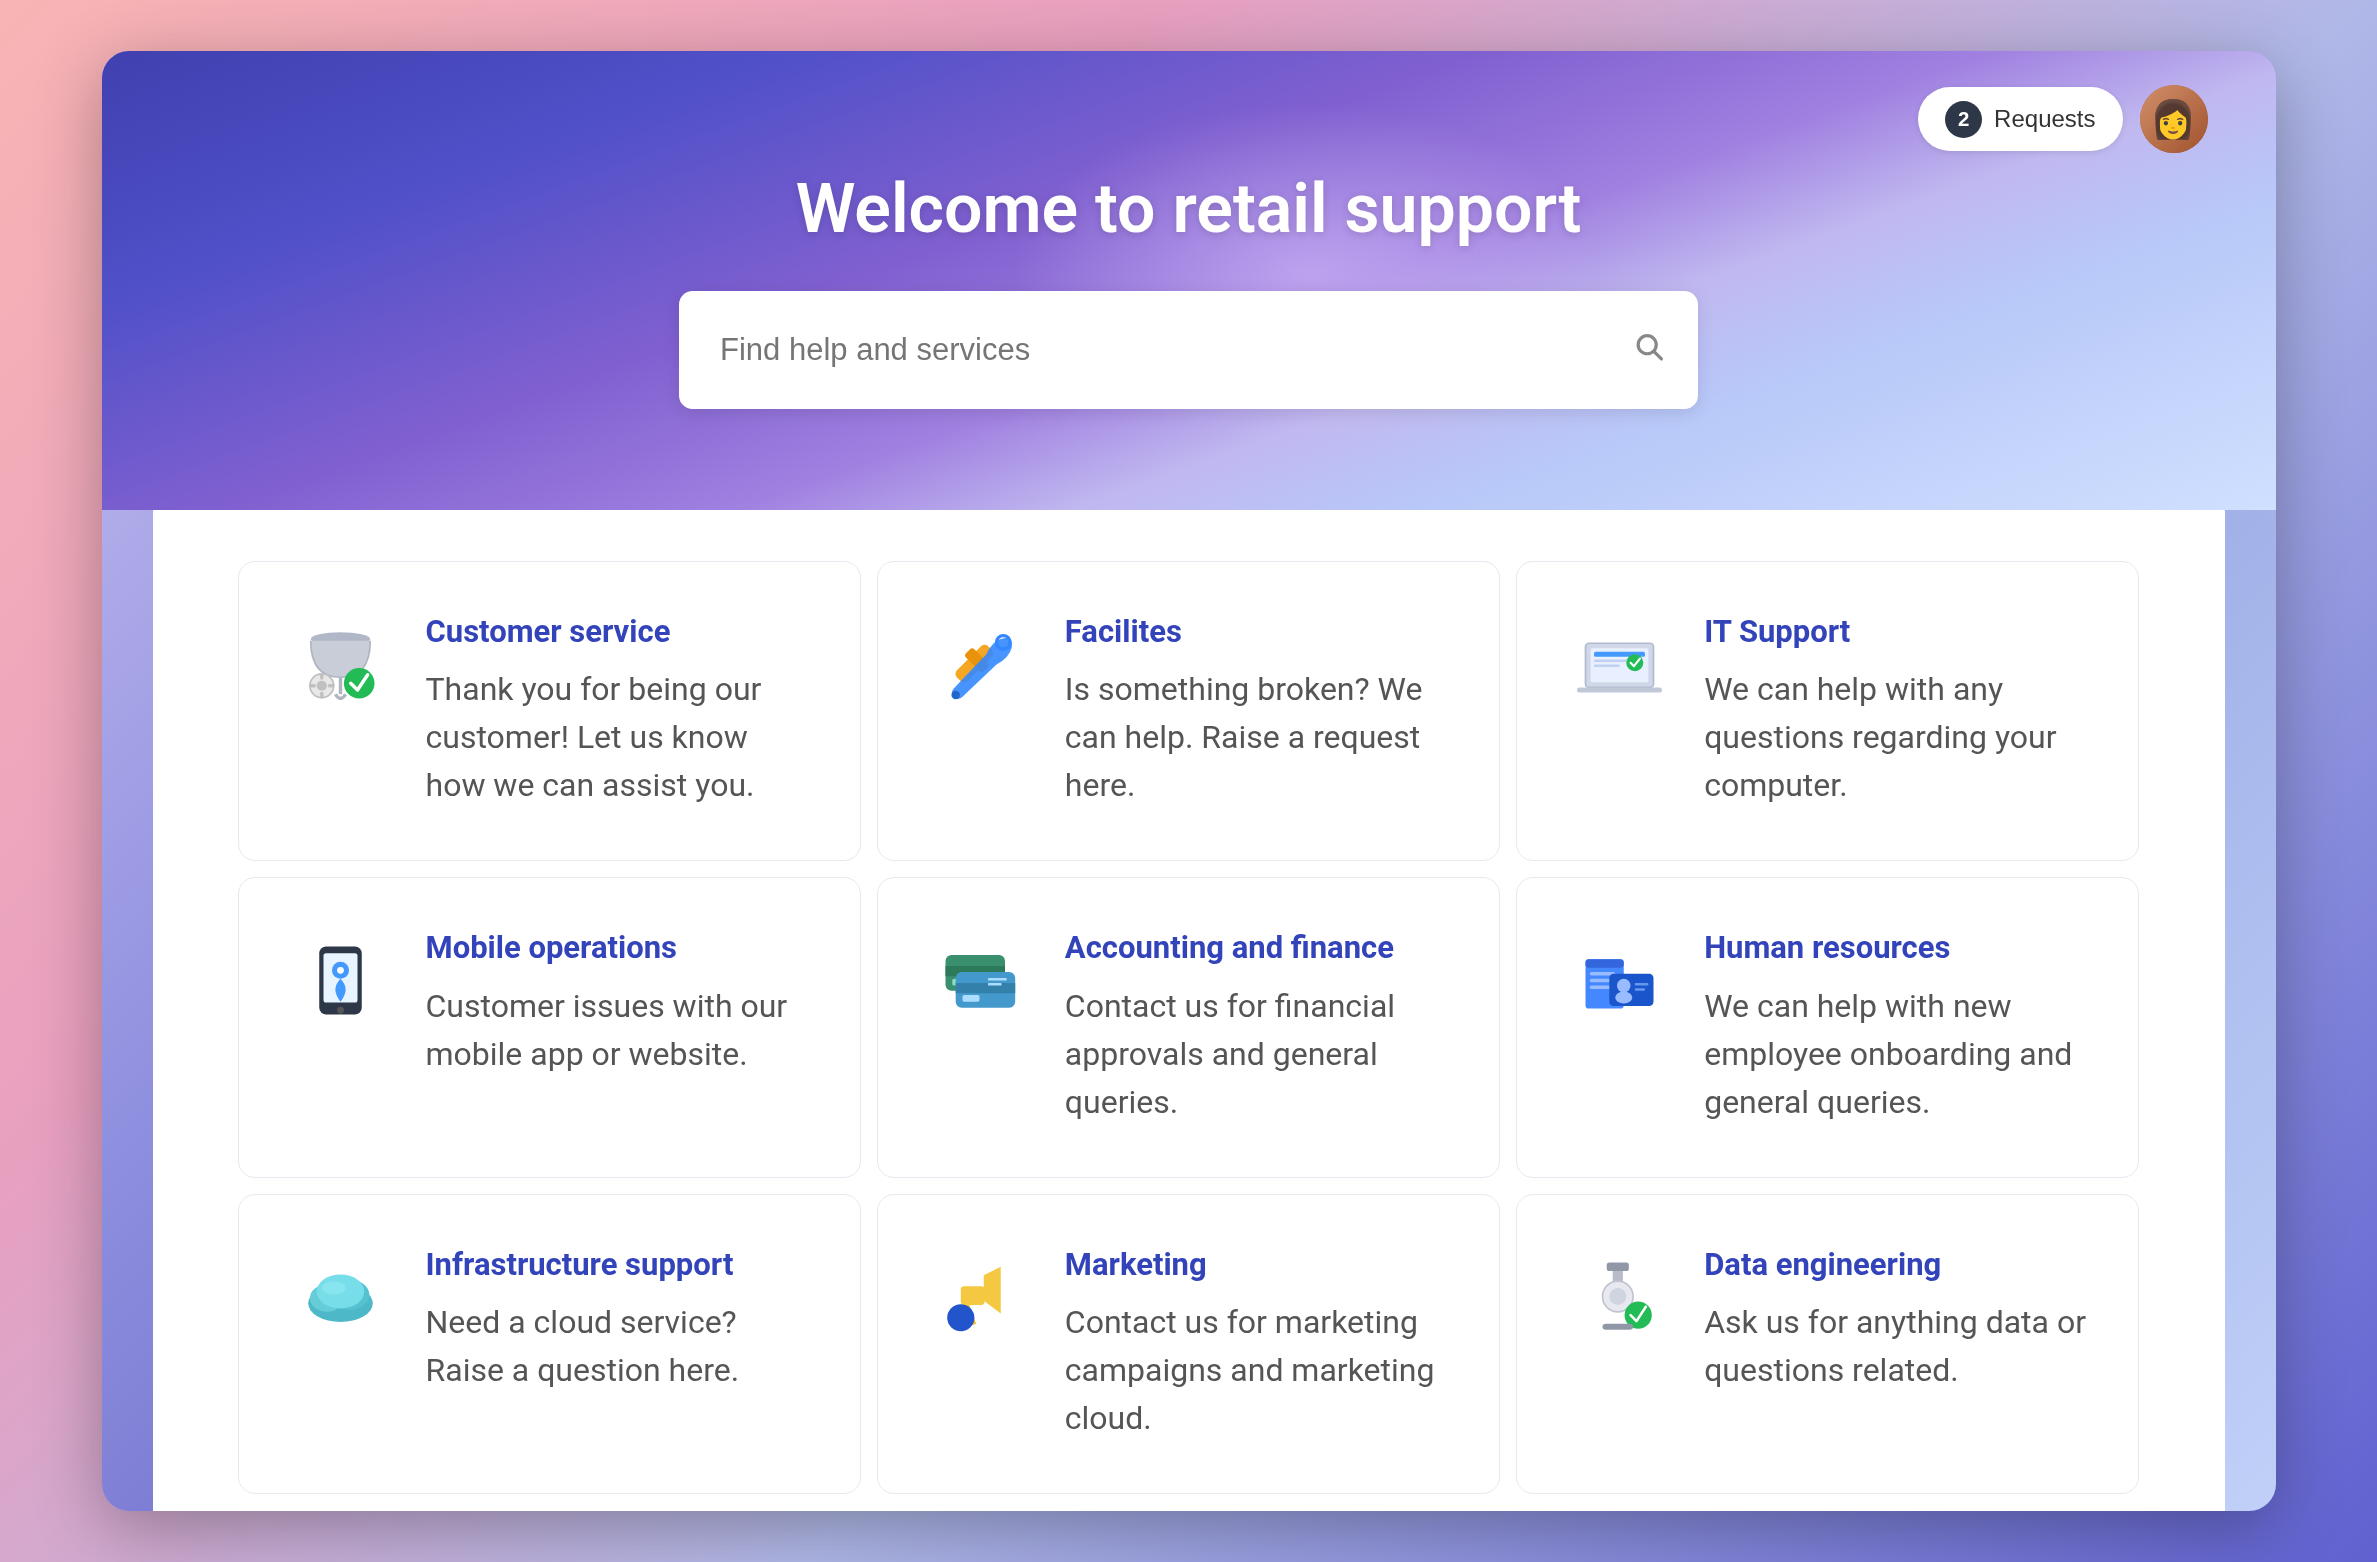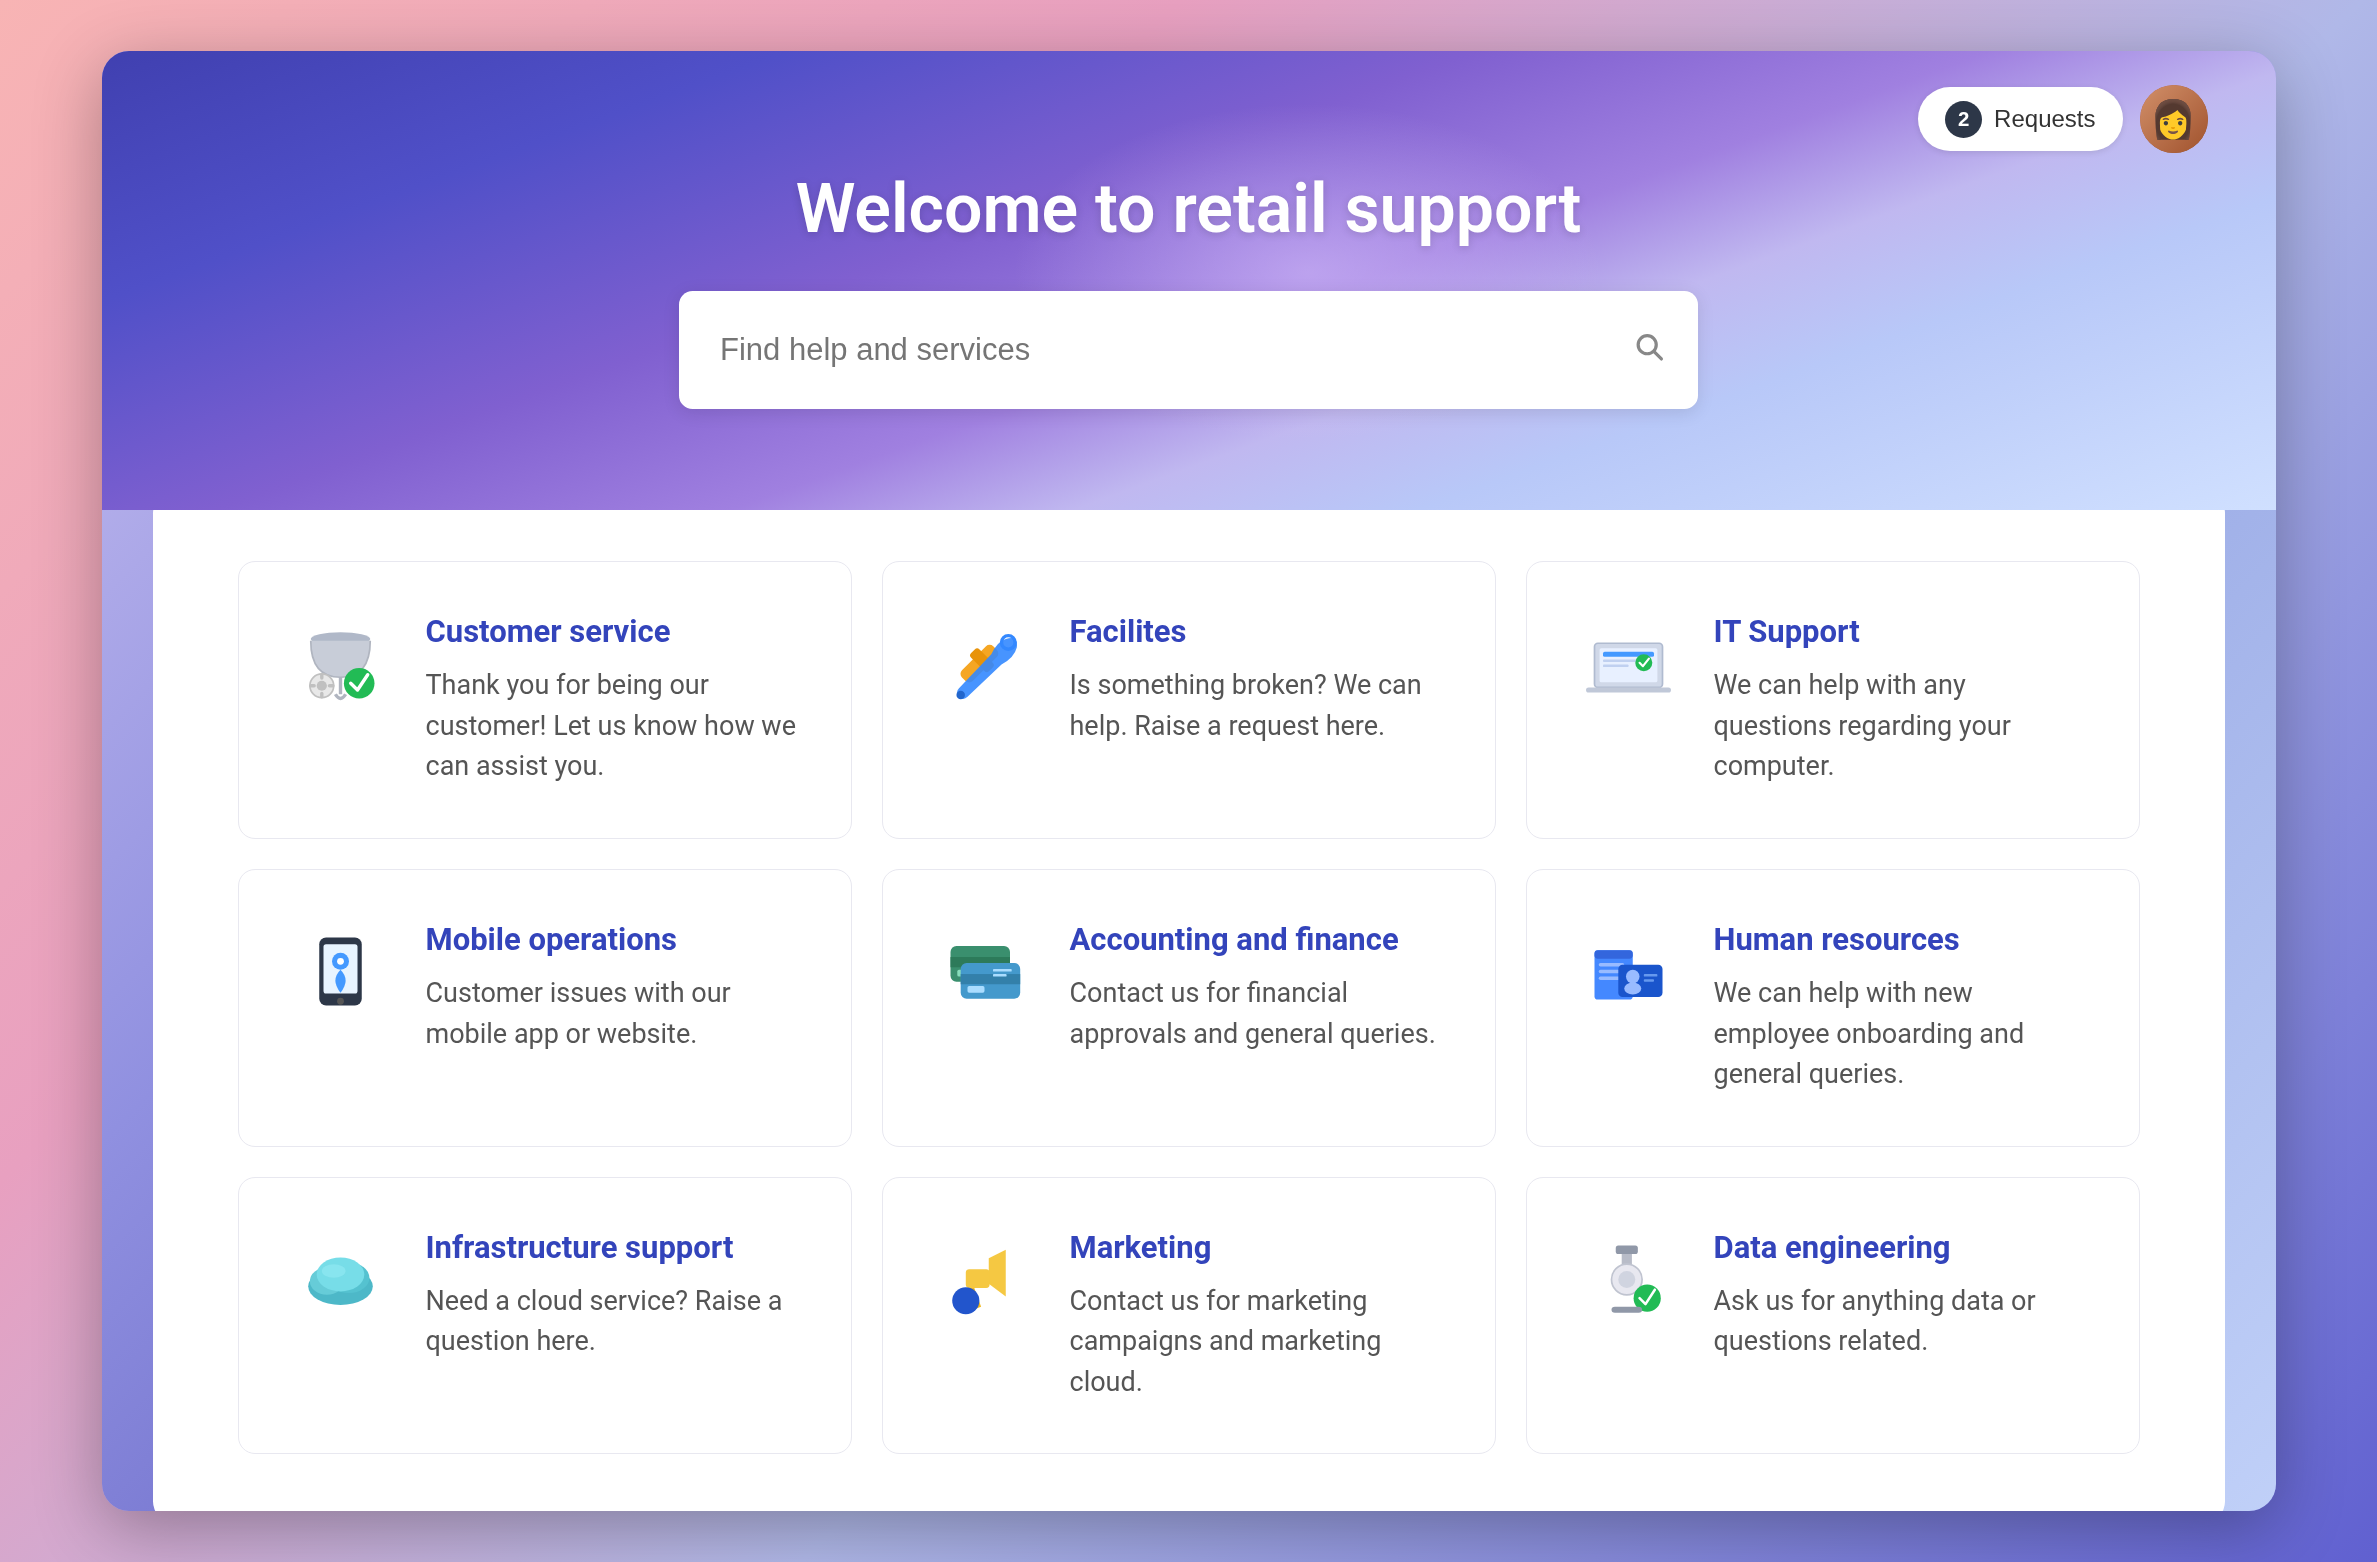--- a/index.html
+++ b/index.html
@@ -142,21 +142,21 @@
       width: 2072px;
       margin: 0 auto;
       border-radius: 20.4px;
       padding: 68px 85px;
       margin-top: -17px;
       min-height: 1019px;
     }
     .cards-grid {
       display: grid;
       grid-template-columns: repeat(3, 1fr);
-      gap: 30px;
+      gap: 16px;
     }
     .card {
       background: white;
       border: 1.3px solid #e8e8f0;
       border-radius: 17px;
       padding: 51px 51px;
       display: flex;
       flex-direction: row;
       align-items: flex-start;
       gap: 34px;
@@ -174,21 +174,21 @@
       font-size: 68px;
     }
     .card-body {}
     .card-title {
       font-size: 31px;
       font-weight: 700;
       color: #3344bb;
       margin-bottom: 15.3px;
     }
     .card-desc {
-      font-size: 27px;
+      font-size: 32px;
       color: #555;
       line-height: 1.5;
     }
     
     .icon-customer-service { position: relative; }
     .icon-it-support { position: relative; }
     .icon-facilities { position: relative; }
     .icon-mobile-ops { position: relative; }
     .icon-accounting { position: relative; }
     .icon-infra { position: relative; }

